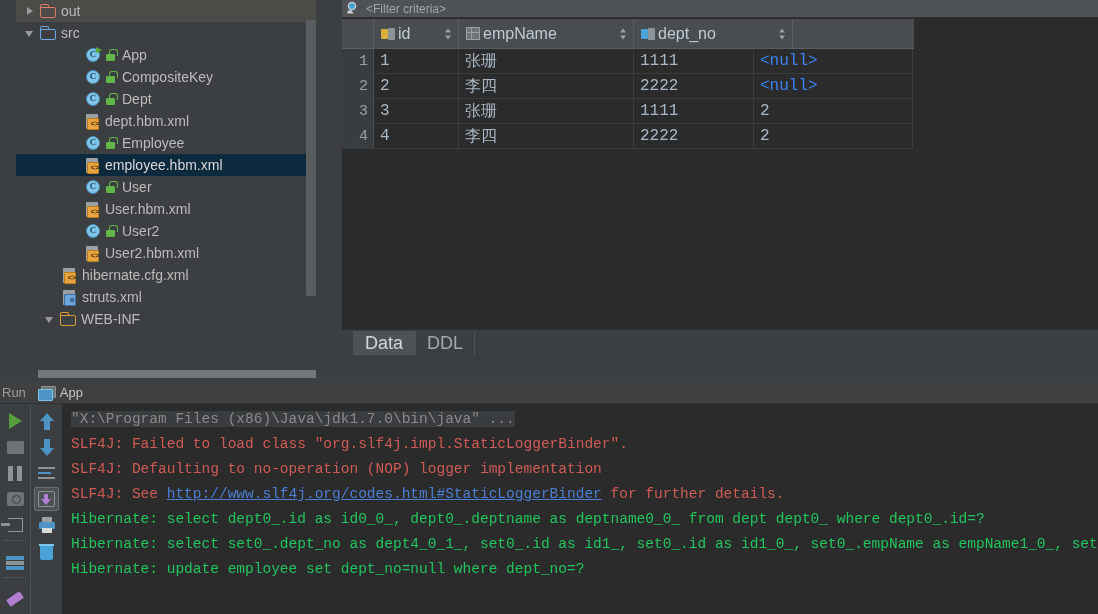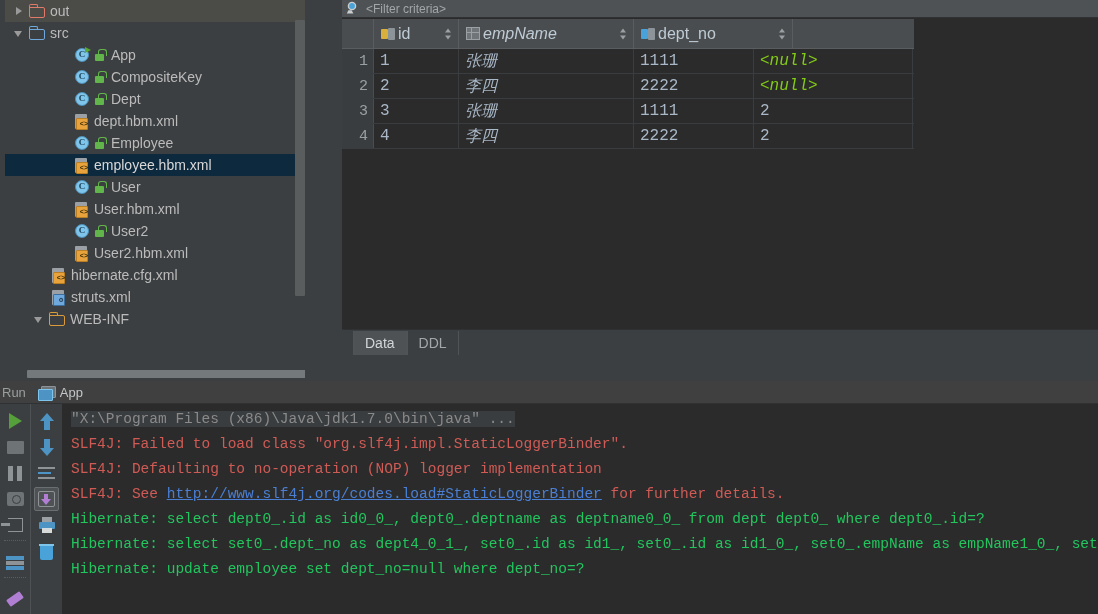--- a/index.html
+++ b/index.html
@@ -6,21 +6,21 @@
   html, body {
     width: 1098px; height: 614px;
     background: #3c3f41;
     font-family: "Liberation Sans", sans-serif;
     overflow: hidden;
   }
   #app { position: relative; width: 1098px; height: 614px; }
 
   
   #tree-panel {
-    position: absolute; left: 5px; top: 0; width: 300px; height: 381px;
+    position: absolute; left: 16px; top: 0; width: 300px; height: 381px;
     background: #3c3f41; overflow: hidden;
   }
   .tree-row {
     position: relative; height: 22px; line-height: 22px;
     white-space: nowrap; font-size: 14px; color: #bbbbbb;
     display: flex; align-items: center;
   }
   .tree-row.selected { background: #0d293e; color: #d8d8d8; }
   .tree-row.hover-row { background: #4b4b48; }
   .twisty {
@@ -144,21 +144,21 @@
     content: ""; position: absolute; left: 0; top: 0;
     border-bottom: 4px solid #9aa0a3;
     border-left: 3.5px solid transparent; border-right: 3.5px solid transparent;
   }
   .hcell .sorter::after {
     content: ""; position: absolute; left: 0; bottom: 0;
     border-top: 4px solid #9aa0a3;
     border-left: 3.5px solid transparent; border-right: 3.5px solid transparent;
   }
   .col-id { width: 85px; flex: 0 0 85px; }
-  .col-name { width: 175px; flex: 0 0 175px; font-style: italic; }
+  .col-name { width: 175px; flex: 0 0 175px; }
   .col-sal { width: 120px; flex: 0 0 120px; }
   .col-dept { width: 159px; flex: 0 0 159px; }
 
   
   .ic-key { width: 14px; height: 14px; position: relative; margin-right: 3px; flex: 0 0 14px;}
   .ic-key i { position: absolute; left: 0; top: 2px; width: 7px; height: 10px;
     background: #d9b03c; border-radius: 1px; }
   .ic-key u { position: absolute; left: 7px; top: 1px; width: 7px; height: 12px;
     background: #8d9499; border-radius: 1px; text-decoration: none; }
   .ic-key.blue i { background: #4aa3d8; }
@@ -174,30 +174,30 @@
     width: 32px; flex: 0 0 32px; background: #3a3d3f; color: #9aa0a3;
     font-size: 15px; font-family: "Liberation Mono", monospace;
     display: flex; align-items: center; justify-content: flex-end; padding-right: 5px;
     border-right: 1px solid #4a4d4f;
   }
   .cell {
     display: flex; align-items: center; padding-left: 6px;
     font-size: 16px; color: #a9b7c6; font-family: "Liberation Mono", monospace;
     border-right: 1px solid #3a3d3f;
   }
-  .cell.nullv { color: #84cc16; font-style: italic; }
+  .cell.nullv { color: #3b82f6; }
 
   
   #db-tabs {
     position: absolute; left: 0; bottom: 26px; width: 756px; height: 26px;
     background: #3c3f41; border-top: 1px solid #2f3132; display: flex; align-items: flex-end;
   }
   #db-tabs .spacer { width: 11px; flex: 0 0 11px; }
   .dbtab {
-    height: 24px; line-height: 24px; padding: 0 11px; font-size: 14px; color: #a4a8ab;
+    height: 24px; line-height: 24px; padding: 0 11px; font-size: 18px; color: #a4a8ab;
     border-left: 1px solid #515456; border-right: 1px solid #515456;
   }
   .dbtab.active { background: #4e5254; color: #d2d6d8; }
   #db-bottom-strip {
     position: absolute; left: 0; bottom: 0; width: 756px; height: 26px; background: #3c3f41;
   }
 
   
   #run-window {
     position: absolute; left: 0; top: 381px; width: 1098px; height: 233px;
@@ -565,20 +565,20 @@
             <u></u>
             <i></i>
           </span>
         </div>
     </div>
 
     <div id="console">
         <div class="cline cmd"><span class="hl">"X:\Program Files (x86)\Java\jdk1.7.0\bin\java" ...</span></div>
         <div class="cline err">SLF4J: Failed to load class "org.slf4j.impl.StaticLoggerBinder".</div>
         <div class="cline err">SLF4J: Defaulting to no-operation (NOP) logger implementation</div>
-        <div class="cline err"><span>SLF4J: See </span><a class="lnk" href="#">http://www.slf4j.org/codes.load#StaticLoggerBinder</a><span> for further details.</span></div>
+        <div class="cline err"><span>SLF4J: See </span><a class="lnk" href="#">http://www.slf4j.org/codes.html#StaticLoggerBinder</a><span> for further details.</span></div>
         <div class="cline">Hibernate: select dept0_.id as id0_0_, dept0_.deptname as deptname0_0_ from dept dept0_ where dept0_.id=?</div>
         <div class="cline">Hibernate: select set0_.dept_no as dept4_0_1_, set0_.id as id1_, set0_.id as id1_0_, set0_.empName as empName1_0_, set0_.s</div>
         <div class="cline">Hibernate: update employee set dept_no=null where dept_no=?</div>
       </div>
   </div>
 
 </div>
 
 </body></html>

